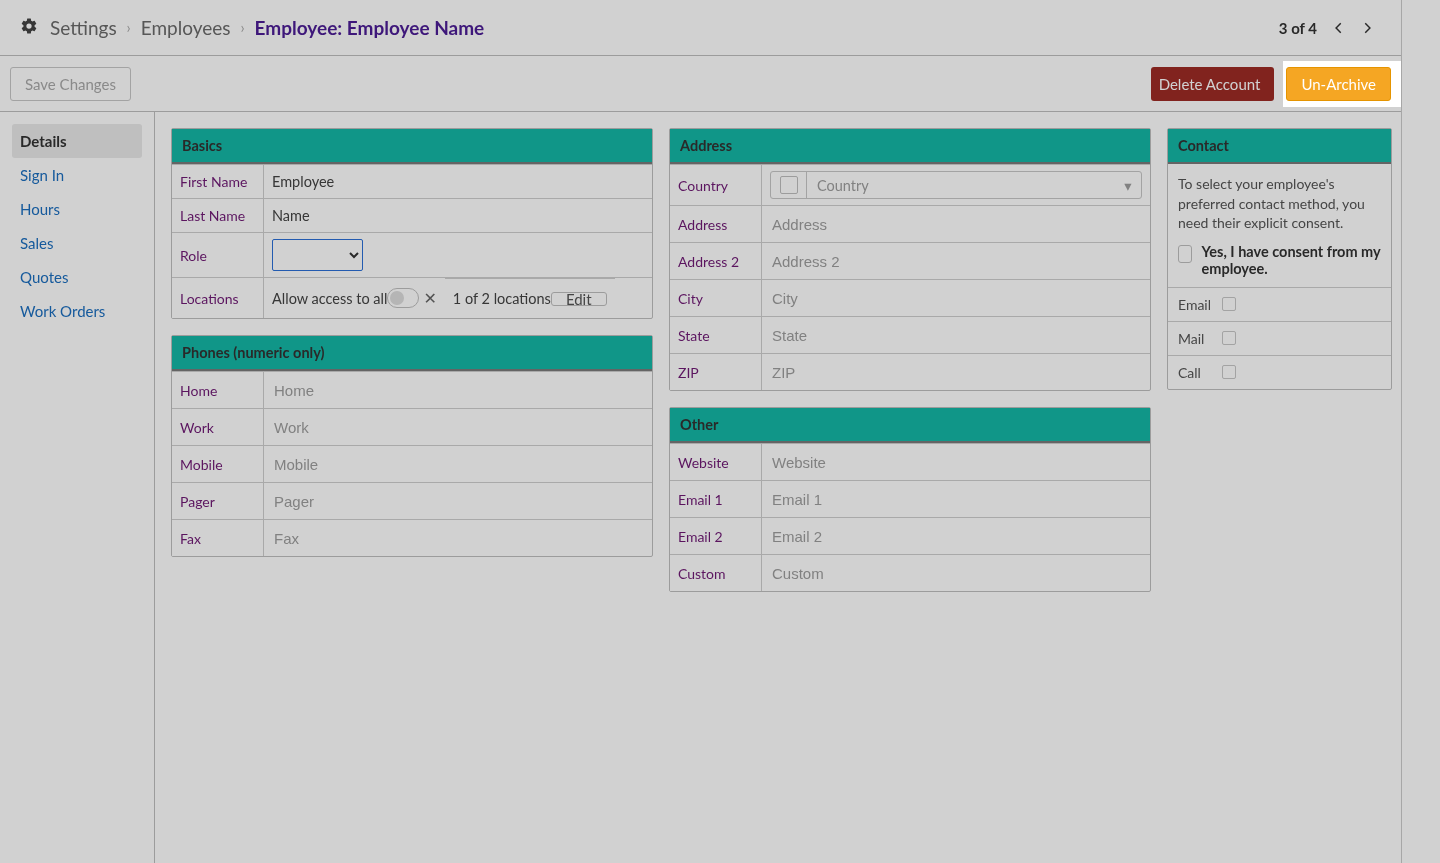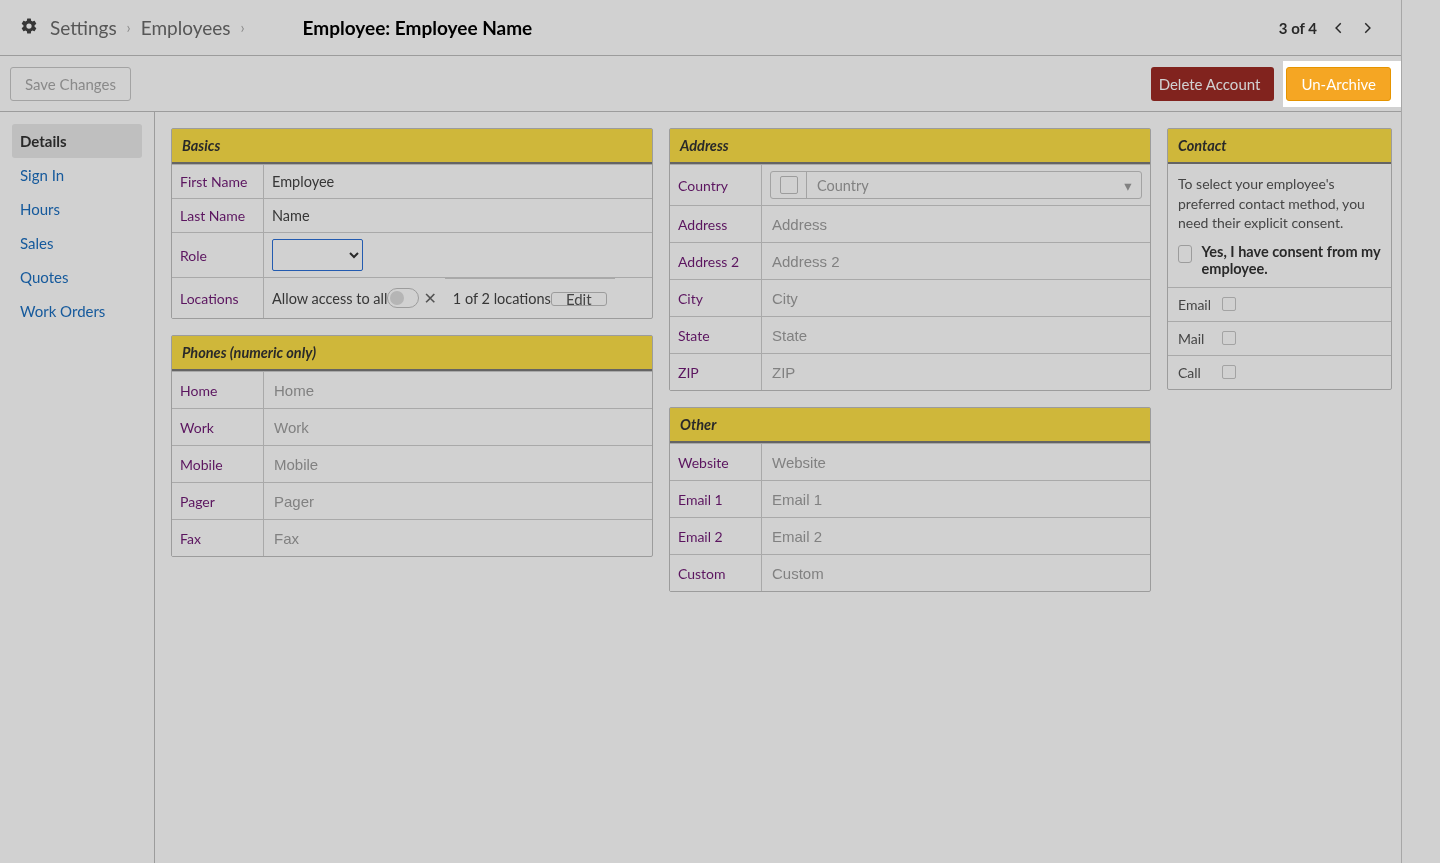--- a/index.html
+++ b/index.html
@@ -22,21 +22,21 @@
   .page { width:1402px; min-height:863px; border-right:1px solid #ccc; display:flex; flex-direction:column; }
 
   
   .topbar {
     height:56px; display:flex; align-items:center; padding:0 20px; border-bottom:1px solid #bfbfbf;
     background:#fff;
   }
   .gear { width:18px; height:18px; margin-right:12px; color:#444; }
   .crumb-link { color:#6b6b6b; font-size:19px; cursor:pointer; }
   .crumb-sep  { margin:0 10px; color:#a9a9a9; }
-  .crumb-last { color:#000000; font-weight:700; font-size:19px;margin-left:48px; }
+  .crumb-last { color:#4c1d95; font-weight:700; font-size:19px; }
   .spacer { flex:1; }
   .pager-text { font-weight:700; font-size:15px; margin-right:8px; color:#333; }
   .nav-arrow { width:28px; height:28px; display:flex; align-items:center; justify-content:center; color:#333; cursor:pointer;}
   .nav-arrow svg { width:14px; height:14px; stroke:#333; stroke-width:2.5; fill:none; }
 
   
   .actionbar {
     height:56px; display:flex; align-items:center; padding:0 10px; border-bottom:1px solid #bfbfbf;
   }
   .btn { display:inline-flex; align-items:center; justify-content:center; height:34px; padding:0 14px; border-radius:3px; font-size:15px; cursor:pointer; user-select:none; }
@@ -56,21 +56,21 @@
   .side-item.active { background:#e9e9e9; font-weight:700; color:#333; }
   .side-item.link { color:#1b6ebf; }
 
   .content { flex:1; display:flex; gap:16px; padding:16px; align-items:flex-start;}
   .col { display:flex; flex-direction:column; gap:16px; }
   .col.narrow { width:225px; min-width:225px; }
   .col.main { flex:1; max-width:498px;}
 
   .panel { border:1px solid #bfbfbf; border-radius:2px; }
   .panel .panel-head {
-    background:#fde047; border-bottom:2px solid #7a7a7a; padding:8px 10px; font-weight:700; color:#333;font-style:italic;
+    background:#14b8a6; border-bottom:2px solid #7a7a7a; padding:8px 10px; font-weight:700; color:#333;
   }
   .row { display:flex; border-top:1px solid #cfcfcf; align-items:stretch; }
   .row:first-child { border-top:none; }
   .row .label {
     width:92px; min-width:92px; padding:8px 8px; font-size:14px; color:#701a75; display:flex; align-items:center;
     border-right:1px solid #cfcfcf; background:#fff;
   }
   .row .value { flex:1; padding:6px 8px; display:flex; align-items:center; }
   .row .value.text { color:#444; }
   .row .value input[type=text] {

